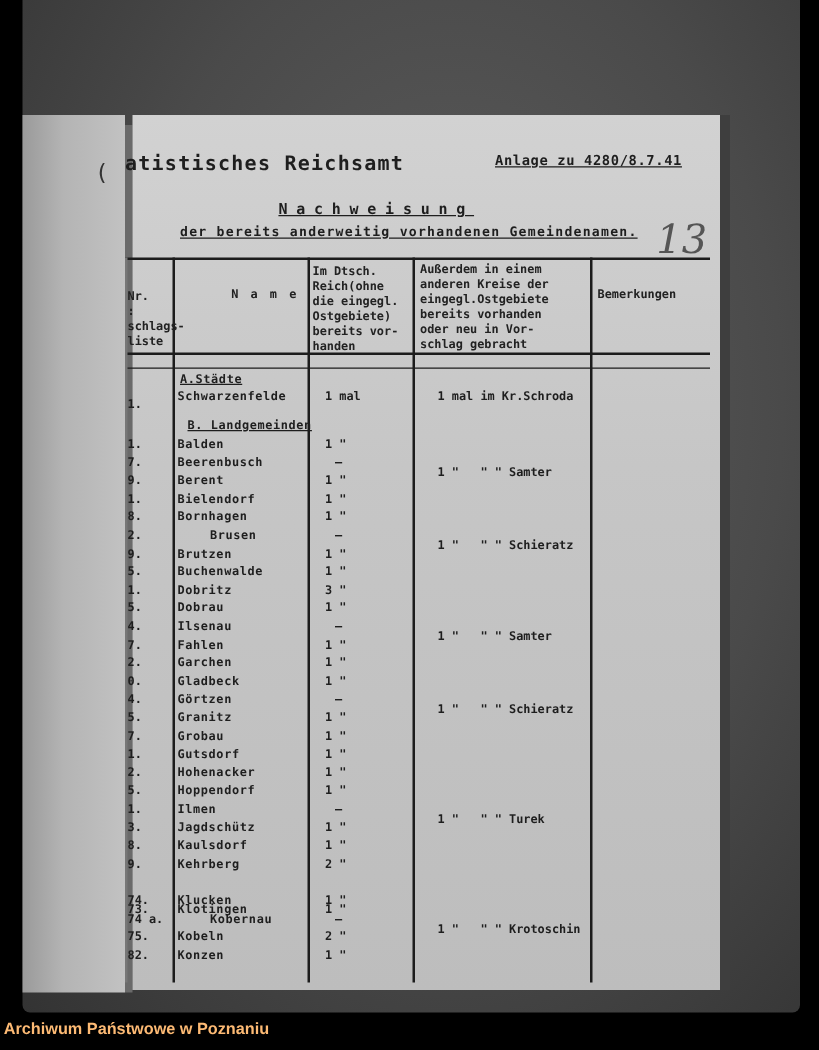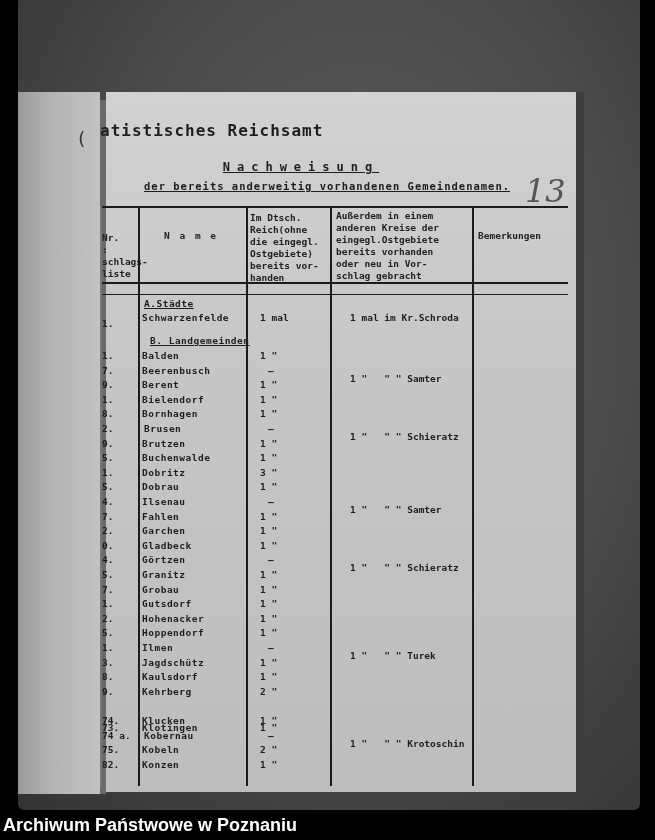--- a/index.html
+++ b/index.html
@@ -39,62 +39,63 @@
   .subtitle { position:absolute; left:38px; top:88px; font-size:10.5px; font-weight:bold; letter-spacing:1px; text-decoration:underline; }
   .folio { position:absolute; left:403px; top:80px; font-family:"DejaVu Serif", serif; font-style:italic; font-size:32px; color:#555;margin-left:16px; }
 
   .table { position:absolute; left:-6px; top:114px; width:468px; height:580px; }
   .hline { position:absolute; left:0; height:2px; background:#1c1c1c; }
   .vline { position:absolute; width:2px; background:#1c1c1c; }
   .th { position:absolute; font-size:9.5px; line-height:12px; font-weight:bold; color:#222; }
   .row { position:absolute; left:0; width:468px; height:14px; font-size:9.5px; font-weight:bold; }
   .row .nr { position:absolute; left:2px; top:0; }
   .row .name { position:absolute; left:42px; top:0; letter-spacing:0.5px; }
-  .row .name.indent { left:44px; }
+  .row .name.indent { left:68px; }
   .row .c3 { position:absolute; left:160px; top:0;text-align:right; }
   .row .c4 { position:absolute; left:250px; top:8px; white-space:pre; }
   .section { position:absolute; font-size:9.5px; font-weight:bold; text-decoration:underline; letter-spacing:0.5px; }
 
-  .caption { position:absolute; left:3px; top:815px; font-family:"Liberation Sans", sans-serif; font-weight:bold; font-size:18px; color:#ffffff; }
+  .caption { position:absolute; left:3px; top:815px; font-family:"Liberation Sans", sans-serif; font-weight:bold; font-size:13px; color:#fdba74; }
 </style>
 </head>
 <body>
 
 <div class="scan-bg"></div>
 <div class="left-flap"></div>
 <div class="flap-mark">(</div>
 <div class="gutter"></div>
 <div class="page-shadow"></div>
 
 <div class="page">
   <div class="hdr-left">
     <div>atistisches Reichsamt</div>
   </div>
   <div class="hdr-right">
+    <span>Anlage zu 4280/8.7.41</span>
   </div>
   <div class="title">Nachweisung</div>
   <div class="subtitle">der bereits anderweitig vorhandenen Gemeindenamen.</div>
   <div class="folio">13</div>
 
   <div class="table">
 
     <div class="hline" style="top:0;width:468px;"></div>
     <div class="hline" style="top:76px;width:468px;"></div>
     <div class="hline" style="top:88px;width:468px;height:1px;"></div>
     <div class="vline" style="left:38px;top:0;height:580px;"></div>
     <div class="vline" style="left:146px;top:0;height:580px;"></div>
     <div class="vline" style="left:230px;top:0;height:580px;"></div>
     <div class="vline" style="left:372px;top:0;height:580px;"></div>
     <div class="vline" style="left:0;top:0;height:580px;background:#777;"></div>
 
     <div class="th" style="left:2px;top:4px;white-space:pre;margin-top:22px;">Nr.
 :
 schlags-
 liste</div>
-    <div class="th" style="left:40px;top:24px;letter-spacing:2px;padding-left:24px;">N a m e</div>
+    <div class="th" style="left:61px;top:24px;letter-spacing:2px;padding-left:24px;">N a m e</div>
     <div class="th" style="left:236px;top:4px;white-space:pre;">Außerdem in einem
 anderen Kreise der
 eingegl.Ostgebiete
 bereits vorhanden
 oder neu in Vor-
 schlag gebracht</div>
     <div class="th" style="left:150px;top:6px;white-space:pre;">Im Dtsch.
 Reich(ohne
 die eingegl.
 Ostgebiete)

